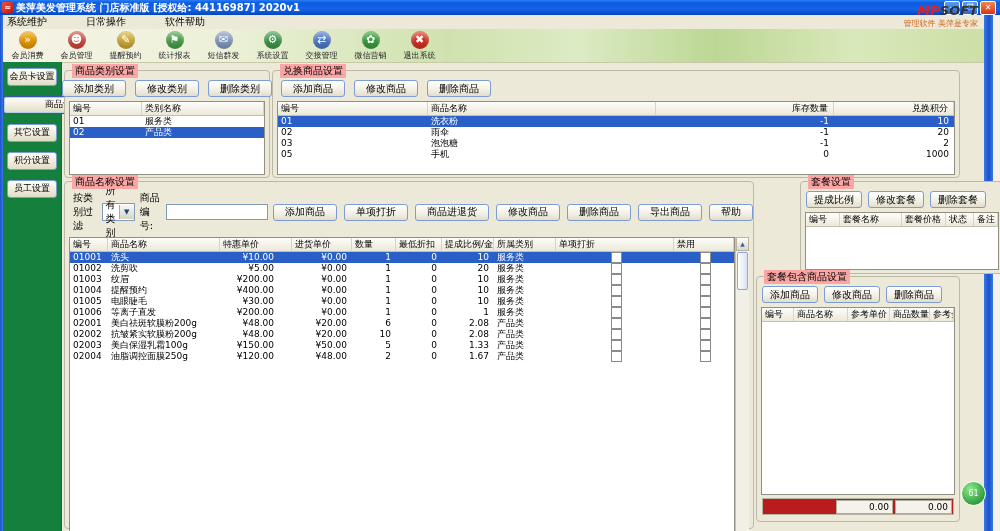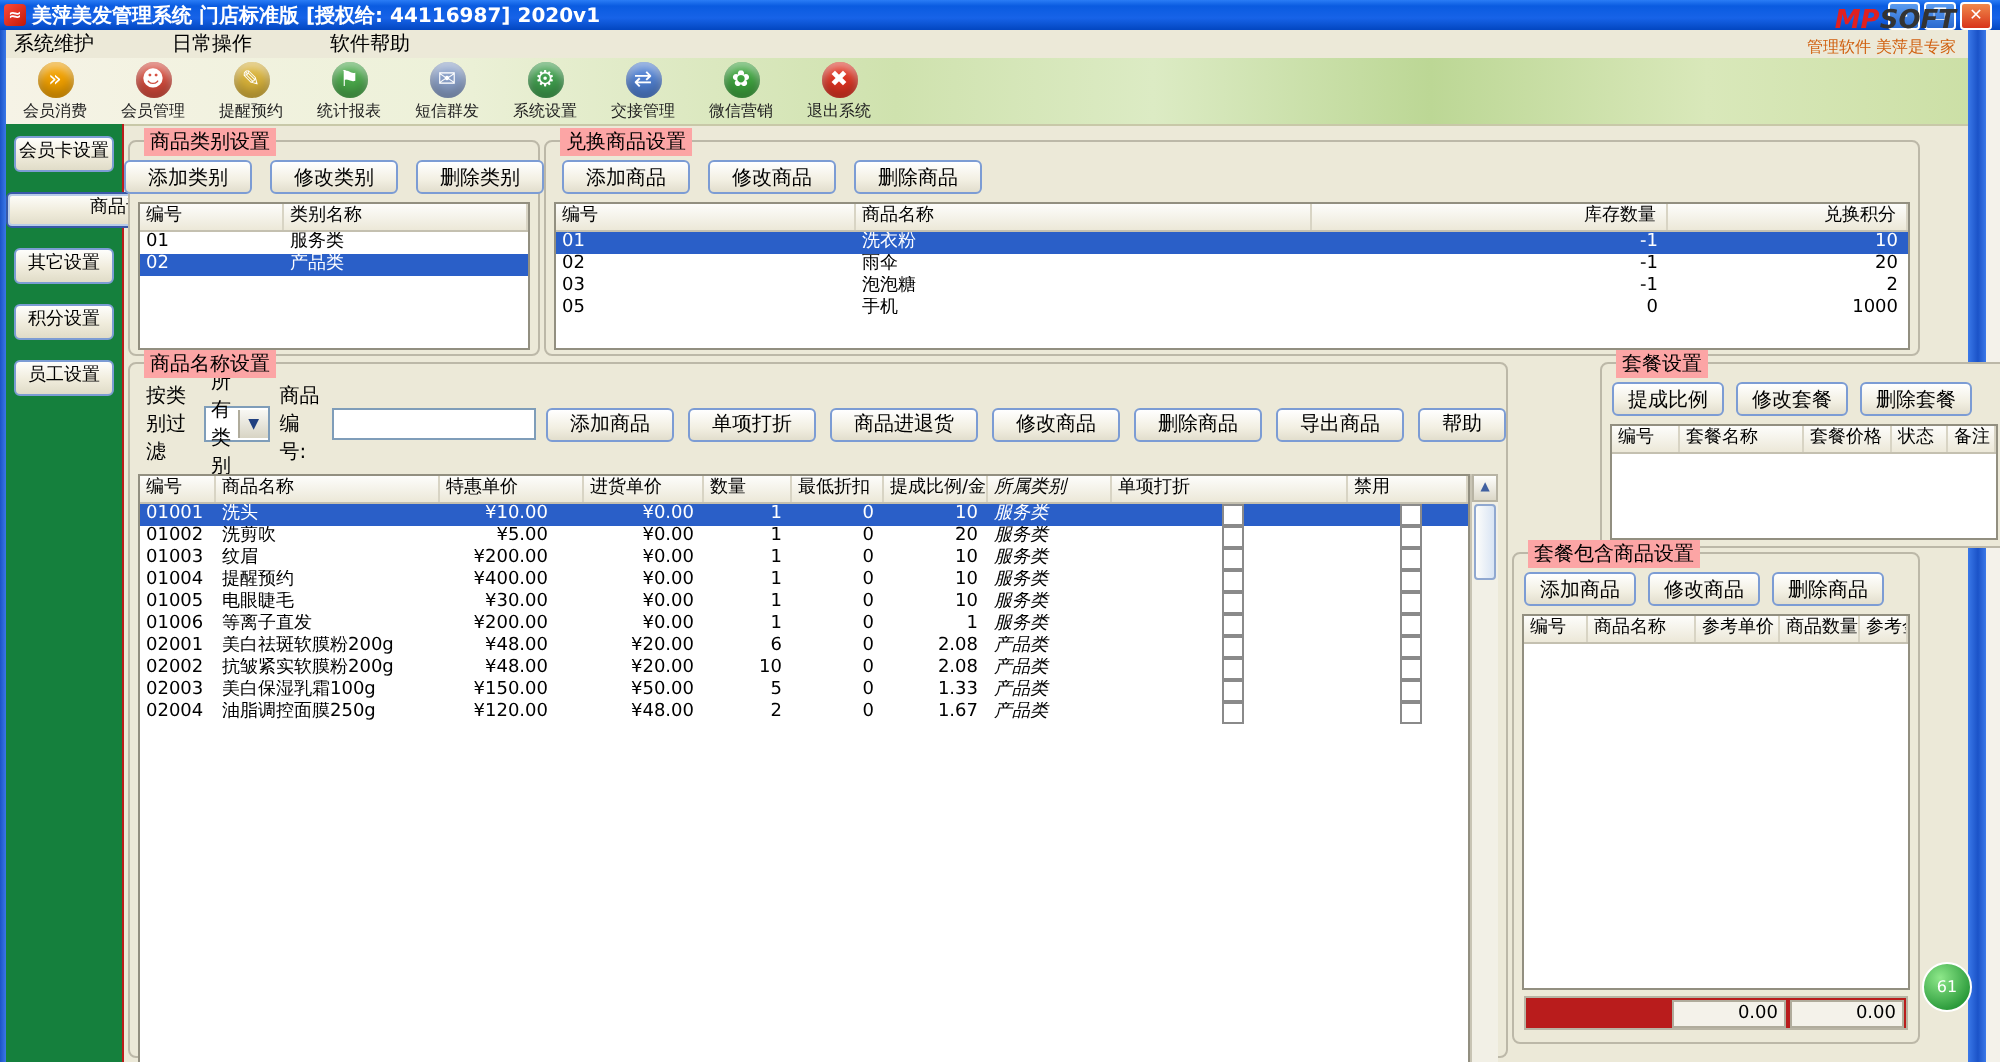--- a/index.html
+++ b/index.html
@@ -68,21 +68,21 @@
   
   .t-cat .c0{width:72px;} .t-cat .c1{flex:1;}
   .t-exch .c0{width:150px;} .t-exch .c1{width:228px;} .t-exch .c2{width:178px;text-align:right;padding-right:5px;}
   .t-exch .c3{flex:1;text-align:right;padding-right:5px;}
   .t-goods .c0{width:38px;} .t-goods .c1{width:112px;}
   .t-goods .c2{width:72px;text-align:right;padding-right:18px;}
   .t-goods .c3{width:60px;text-align:right;padding-right:5px;}
   .t-goods .c4{width:44px;text-align:right;padding-right:5px;}
   .t-goods .c5{width:46px;text-align:right;padding-right:5px;}
   .t-goods .c6{width:52px;text-align:right;padding-right:5px;}
-  .t-goods .c7{width:62px;font-style:italic;}
+  .t-goods .c7{width:62px;}
   .t-goods .c8{width:118px;text-align:center;}
   .t-goods .c9{flex:1;text-align:center;}
   .t-goods .thead .cell{text-align:left;}
   .t-combo .c0{width:34px;} .t-combo .c1{width:62px;} .t-combo .c2{width:44px;} .t-combo .c3{width:28px;} .t-combo .c4{flex:1;}
   .t-ci .c0{width:32px;} .t-ci .c1{width:54px;} .t-ci .c2{width:42px;} .t-ci .c3{width:40px;} .t-ci .c4{flex:1;}
 
   
   .filter-row{display:flex;align-items:center;gap:5px;margin:9px 0 4px 8px;font-size:10px;}
   .xp-select{width:62px;height:16px;background:#fff;border:1px solid #7f9db9;display:flex;align-items:center;font-size:10px;}
   .xp-select .val{flex:1;padding-left:2px;}

